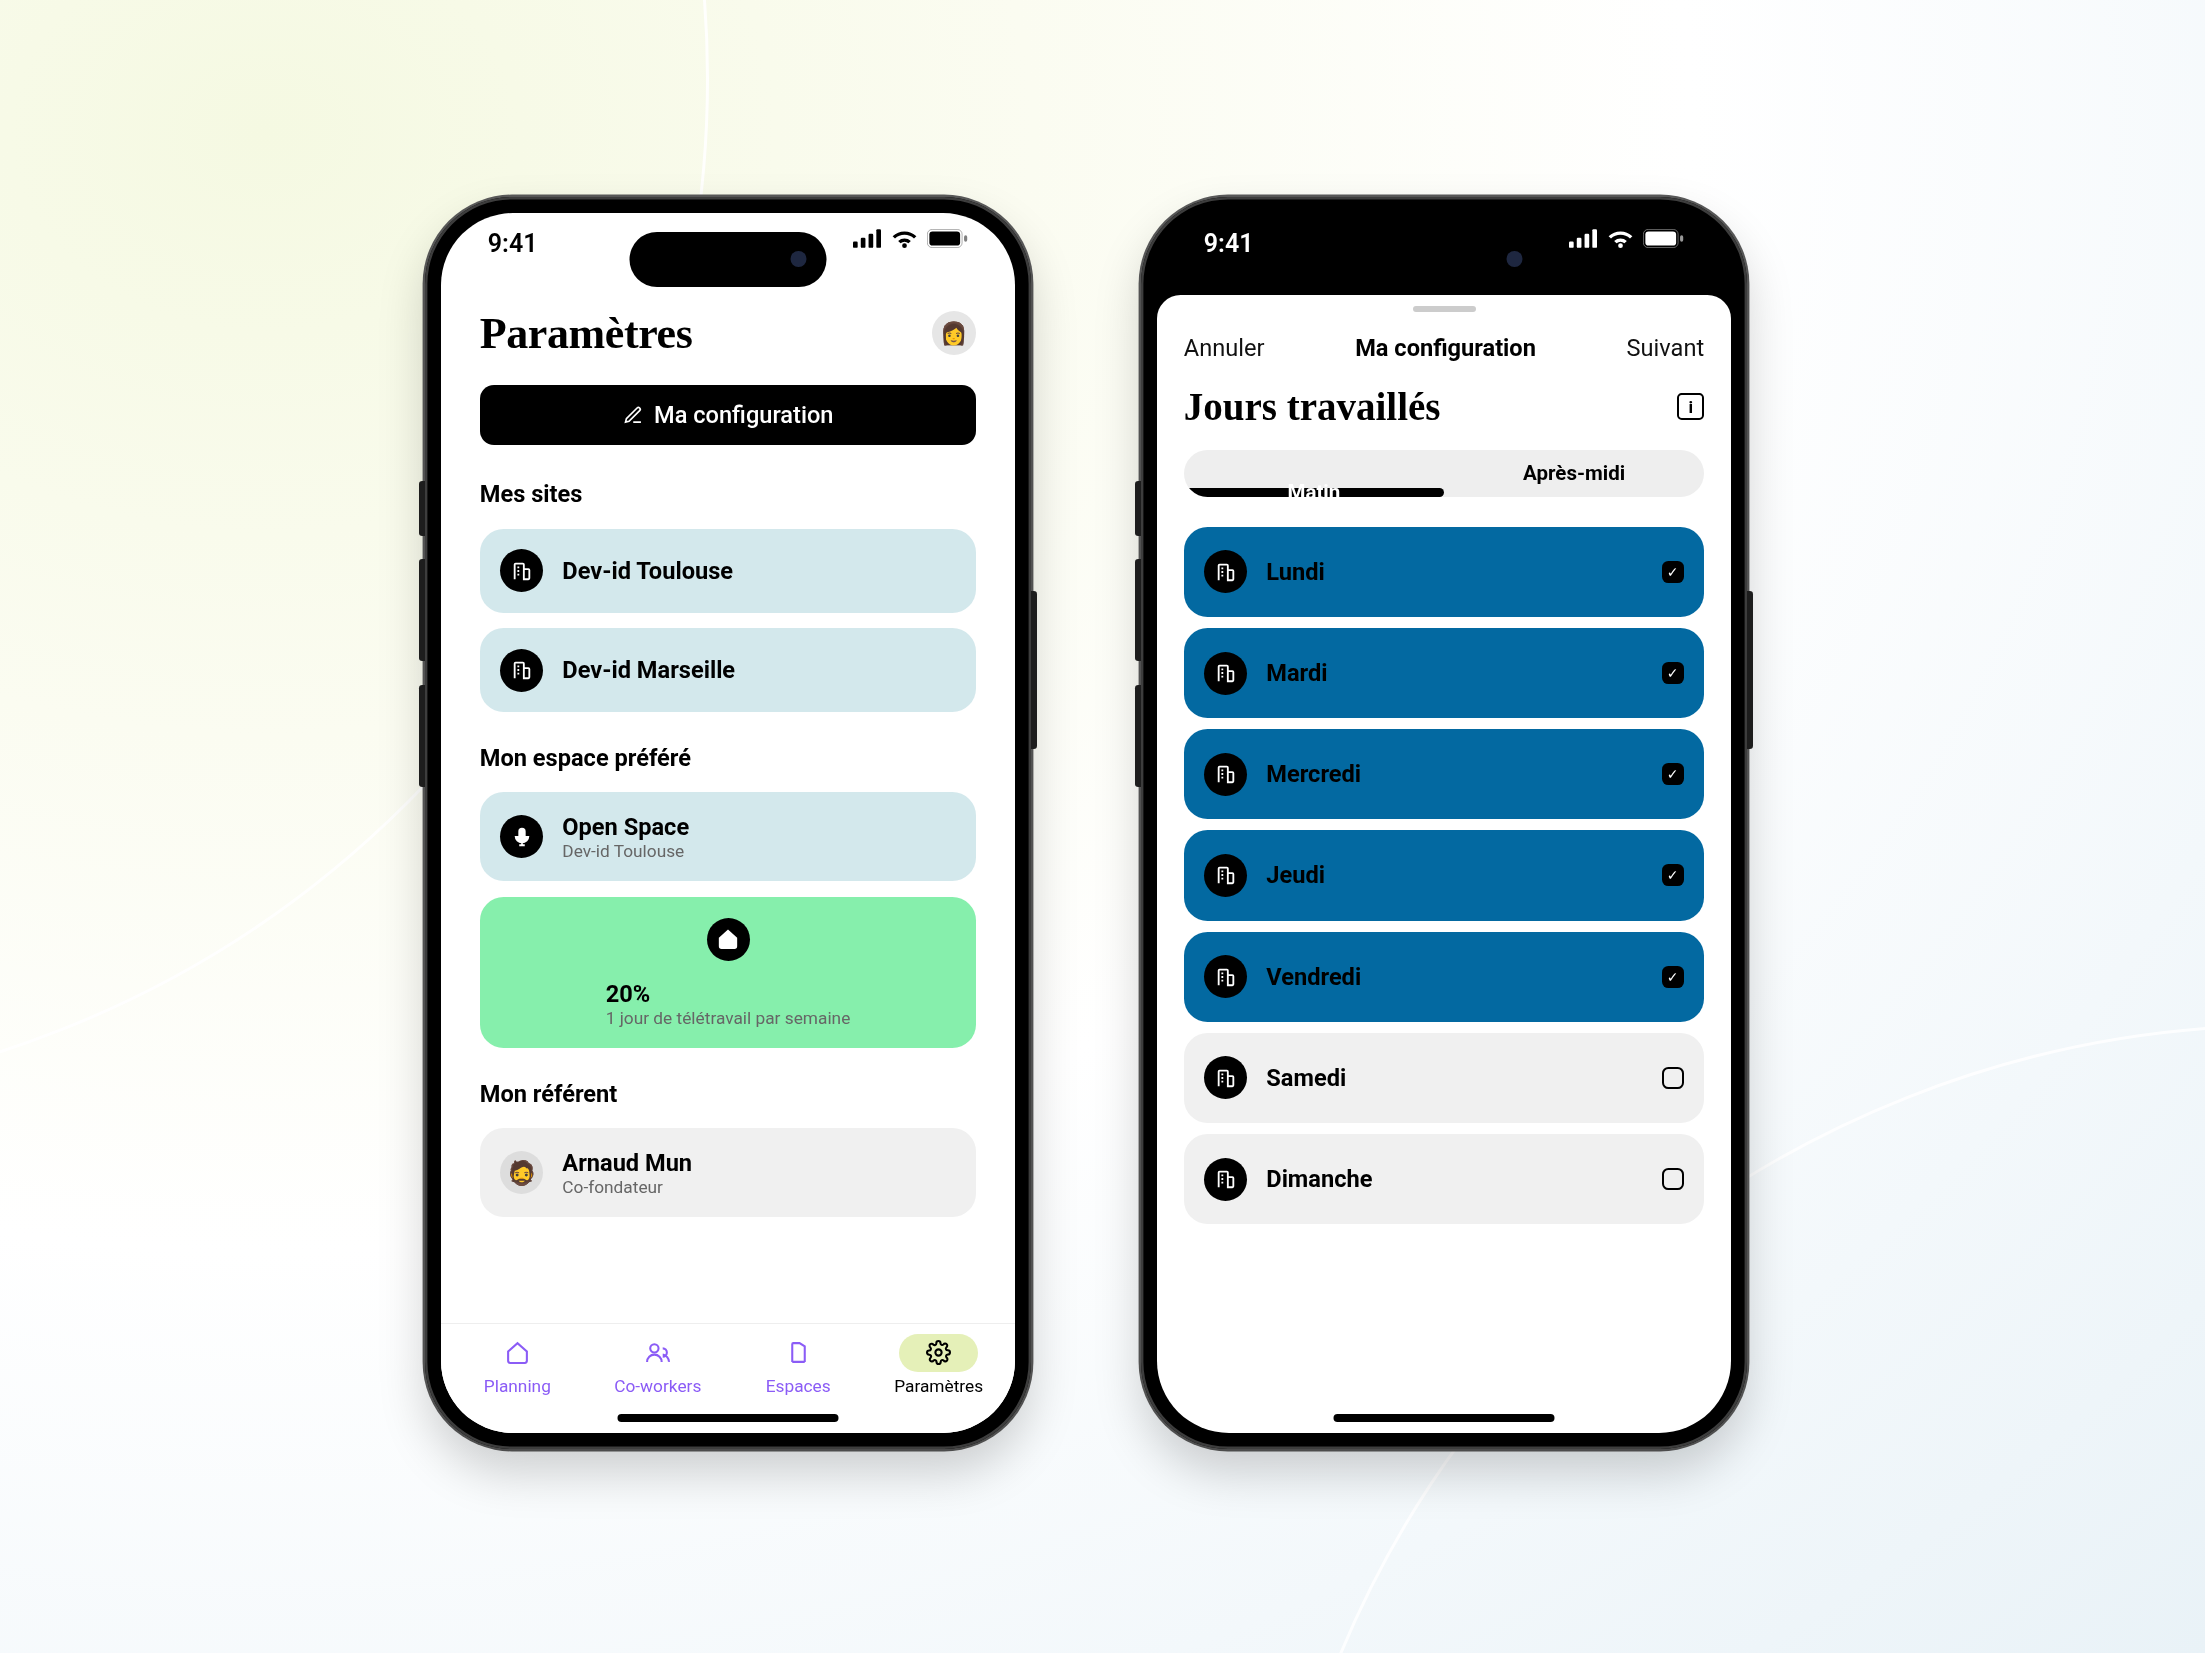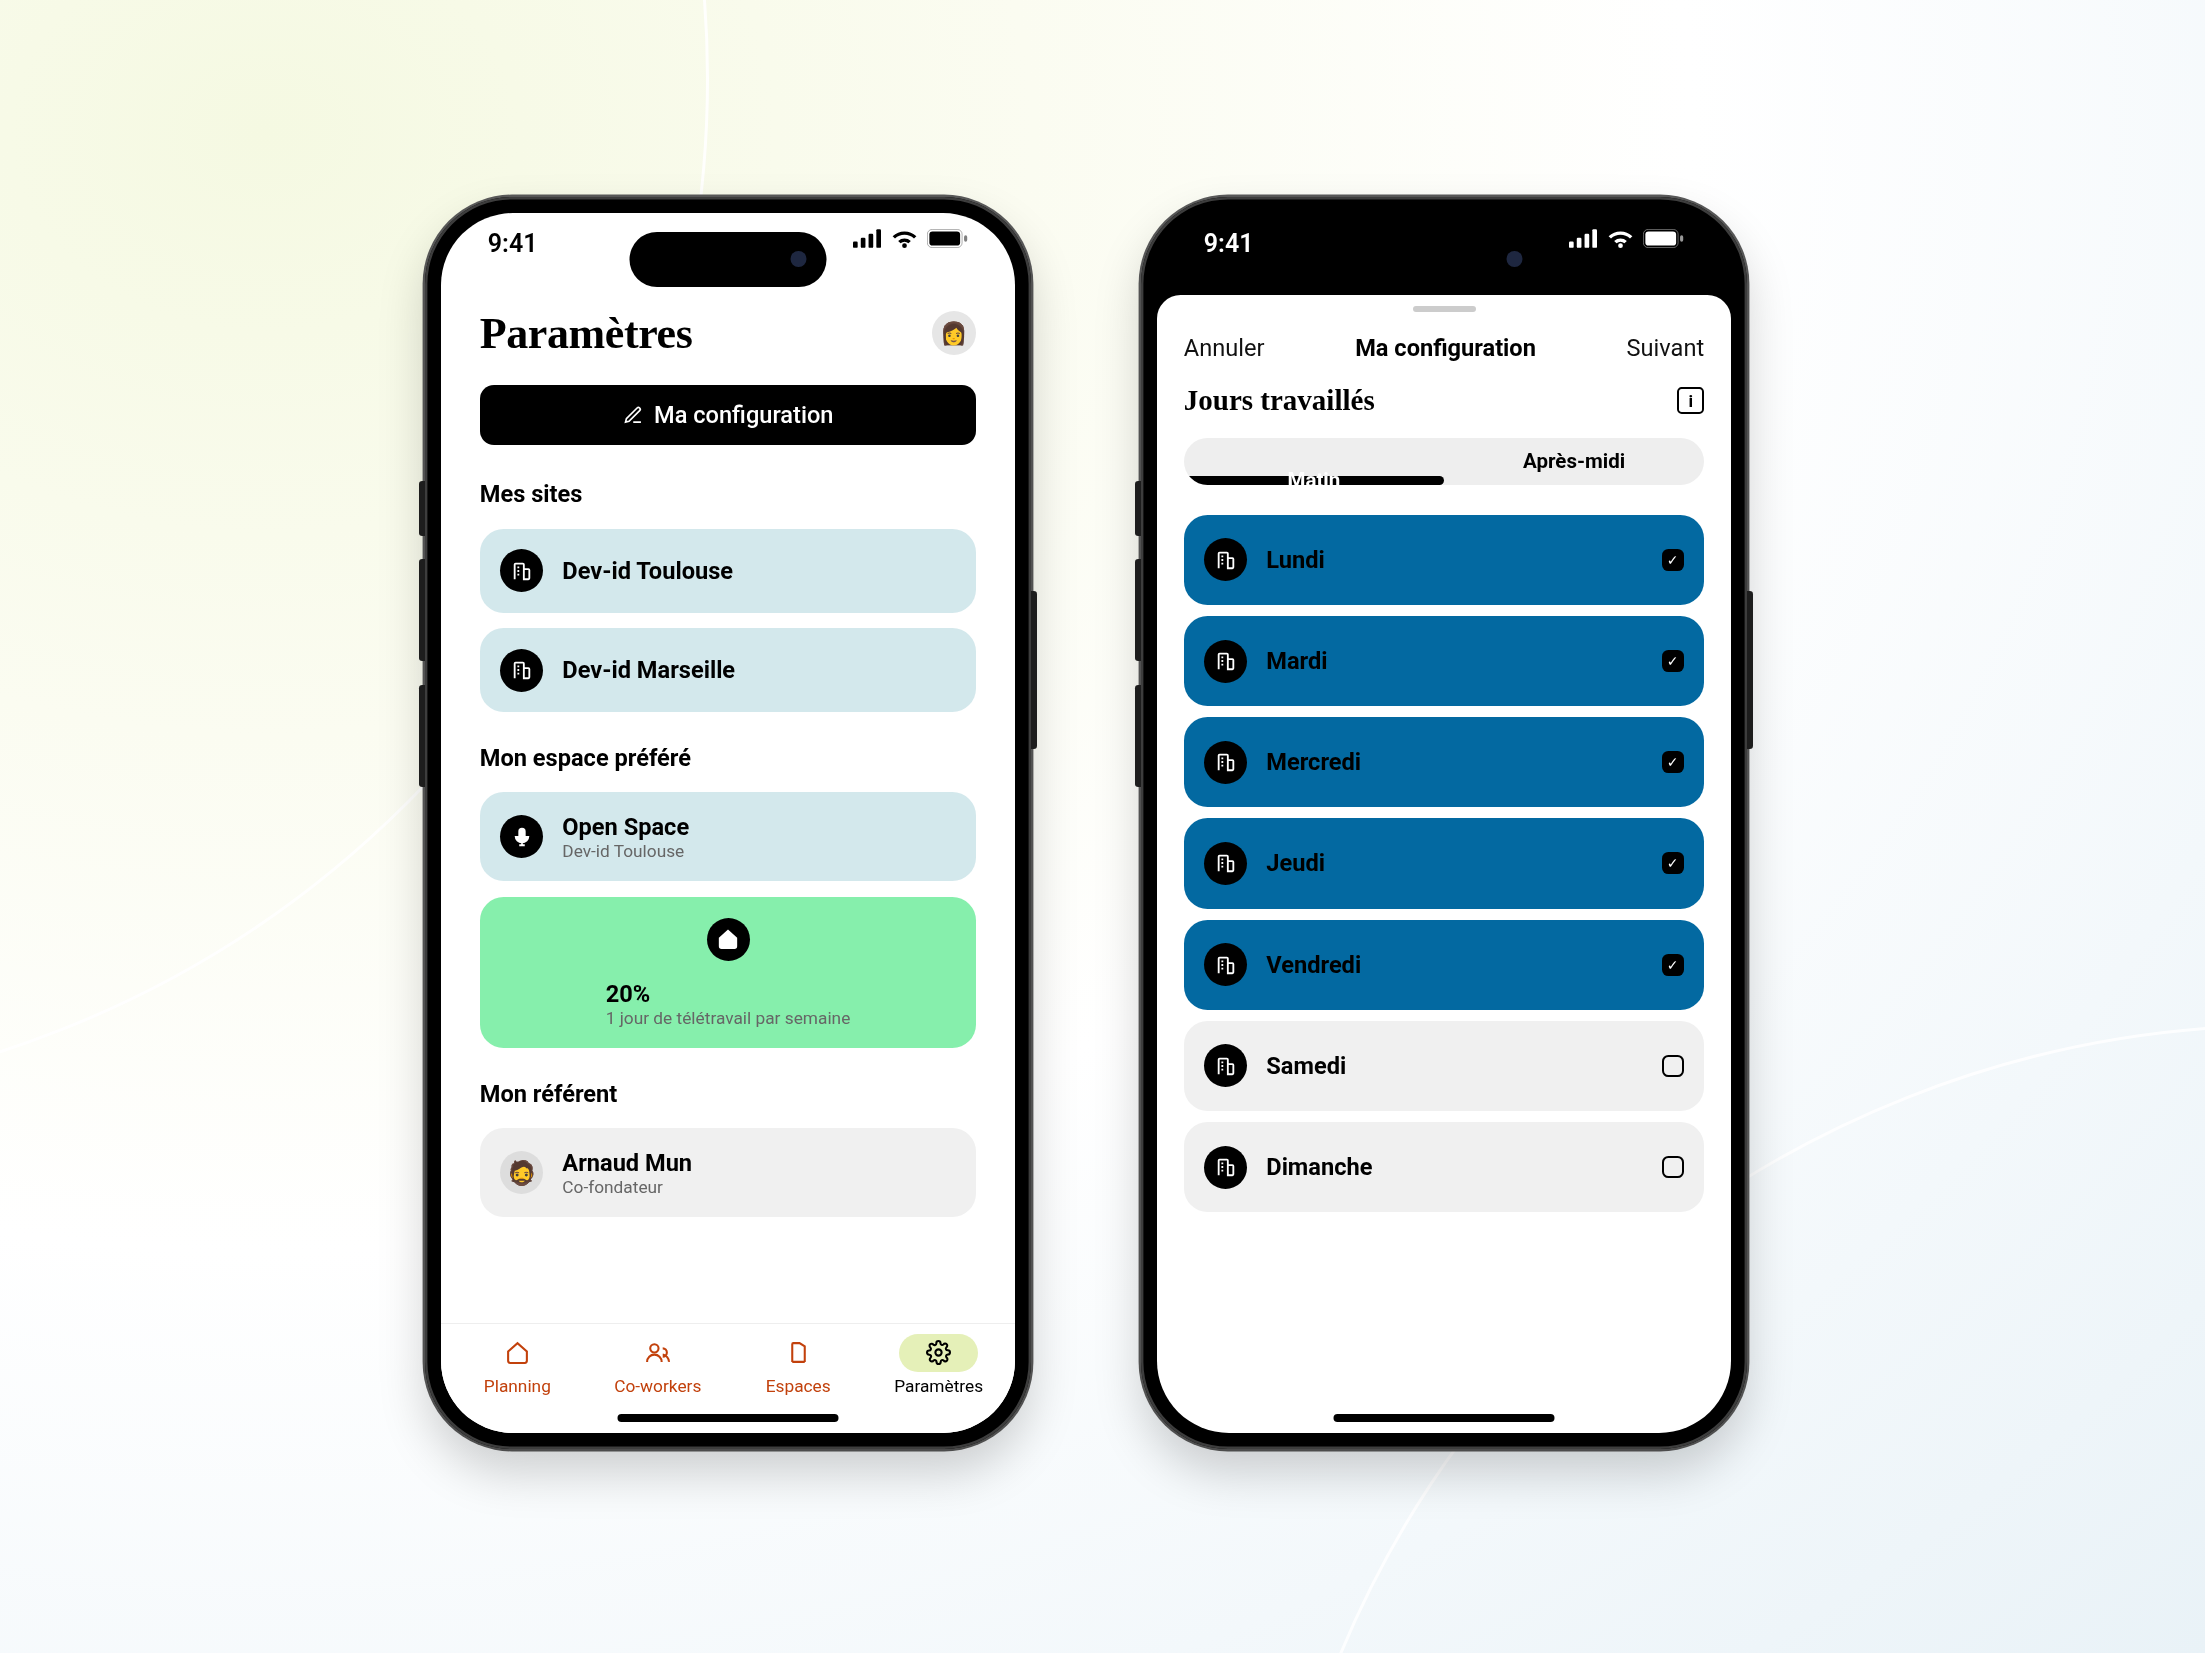--- a/index.html
+++ b/index.html
@@ -216,21 +216,21 @@
     padding: 9.5px 6.3px 0;
     flex-shrink: 0;
     background: #fff;
   }
   .tab {
     flex: 1;
     display: flex;
     flex-direction: column;
     align-items: center;
     gap: 4.7px;
-    color: #c2410c;
+    color: #8b5cf6;
     font-size: 17.3px;
   }
   .tab.active .tab-pill {
     background: #e5f0b8;
   }
   .tab.active { color: #000; }
   .tab-pill {
     width: 79px;
     height: 38px;
     border-radius: 20.5px;
@@ -282,21 +282,21 @@
     font-weight: 700;
   }
   .jours-row {
     display: flex;
     align-items: center;
     justify-content: space-between;
     padding: 0 27px 15.8px;
   }
   .jours-title {
     font-family: Georgia, "Times New Roman", serif;
-    font-size: 29px;
+    font-size: 39px;
     font-weight: 800;
   }
   .info-ico {
     width: 27px;
     height: 27px;
     border: 2px solid #000;
     border-radius: 4.7px;
     display: flex;
     align-items: center;
     justify-content: center;

